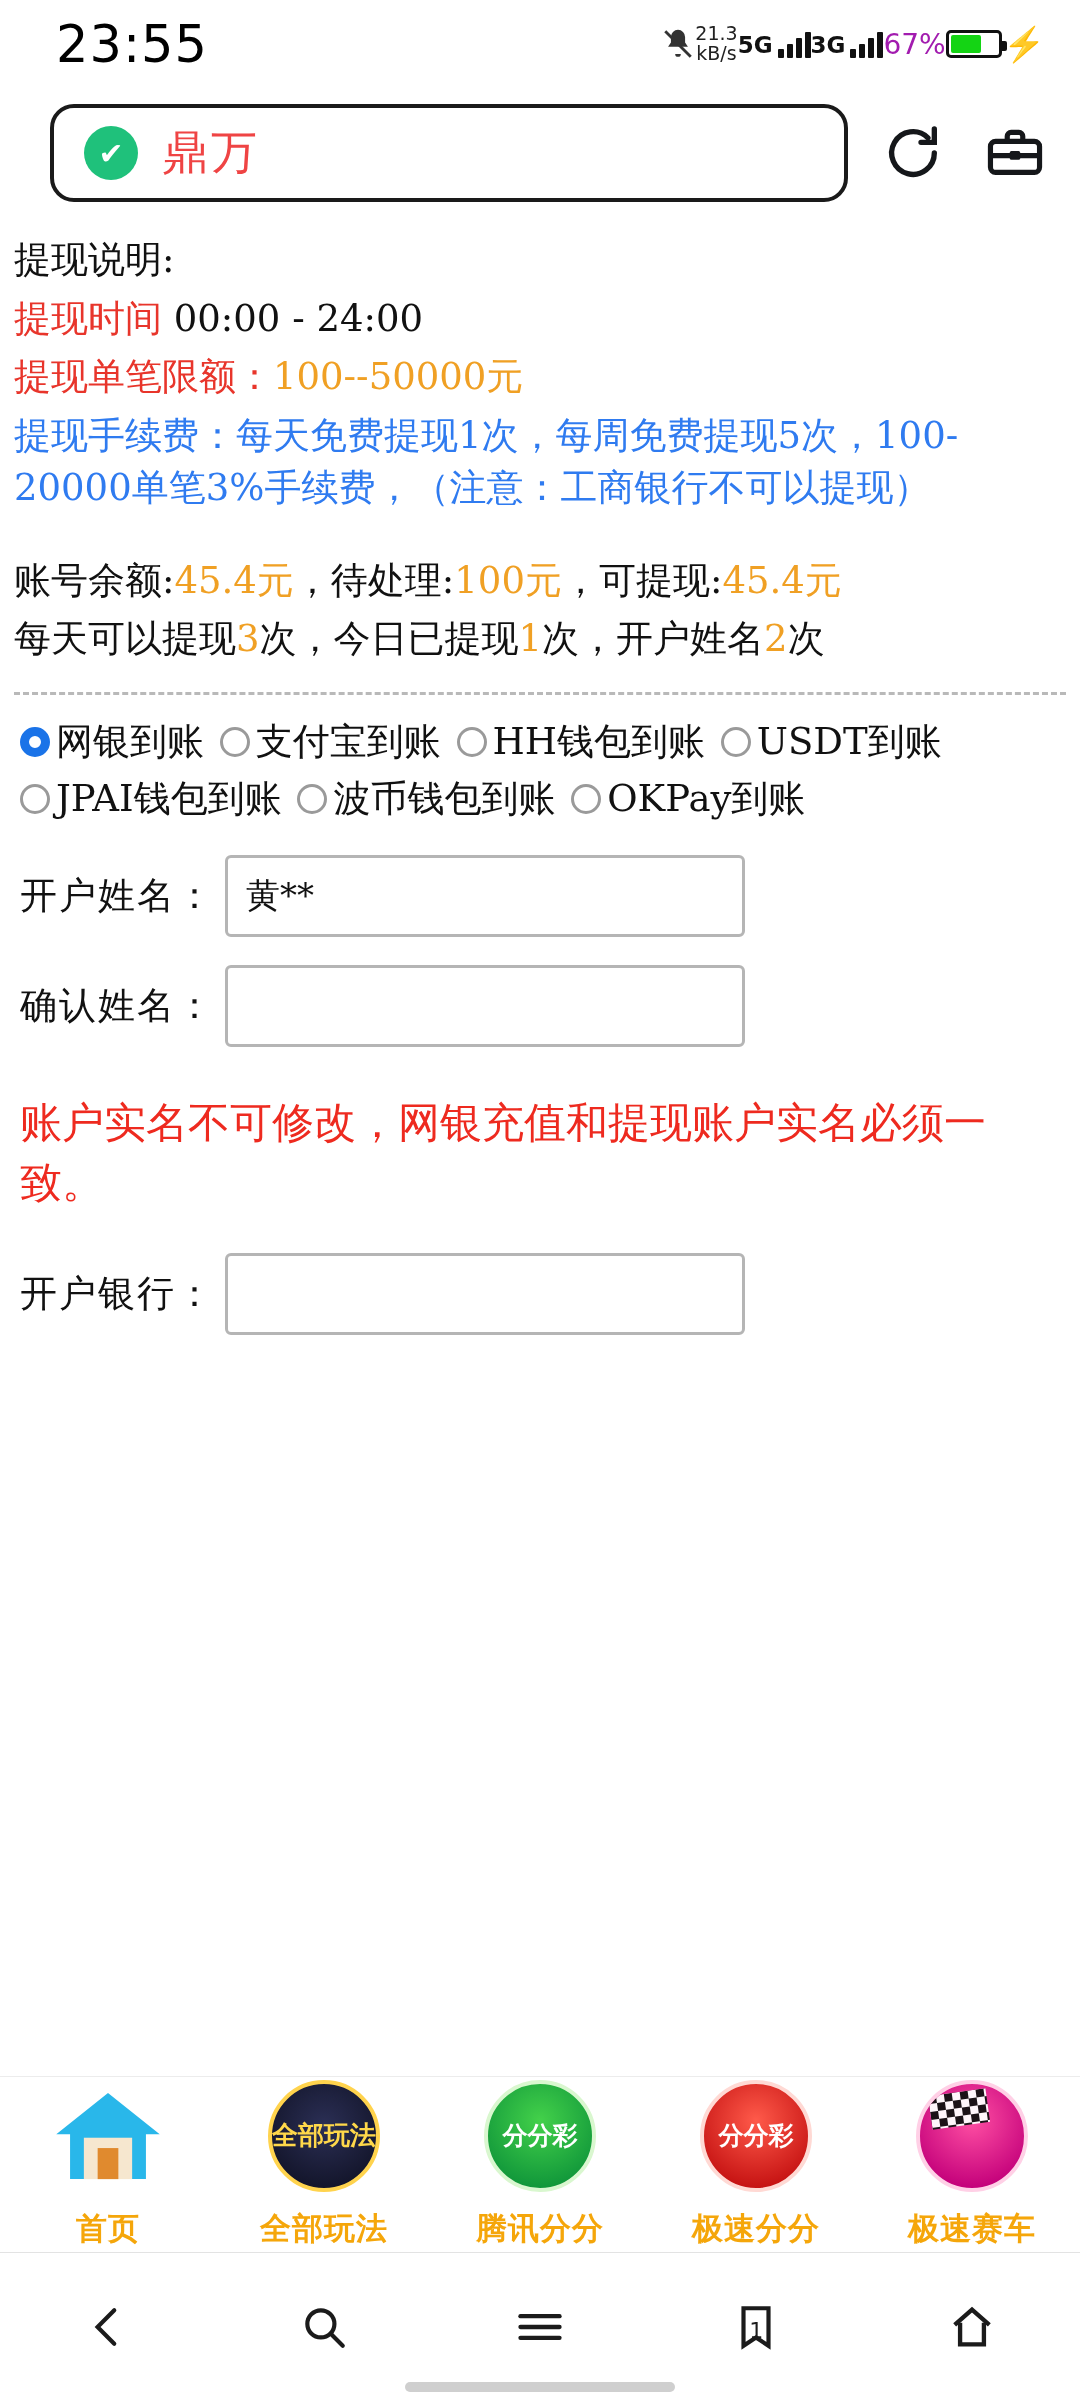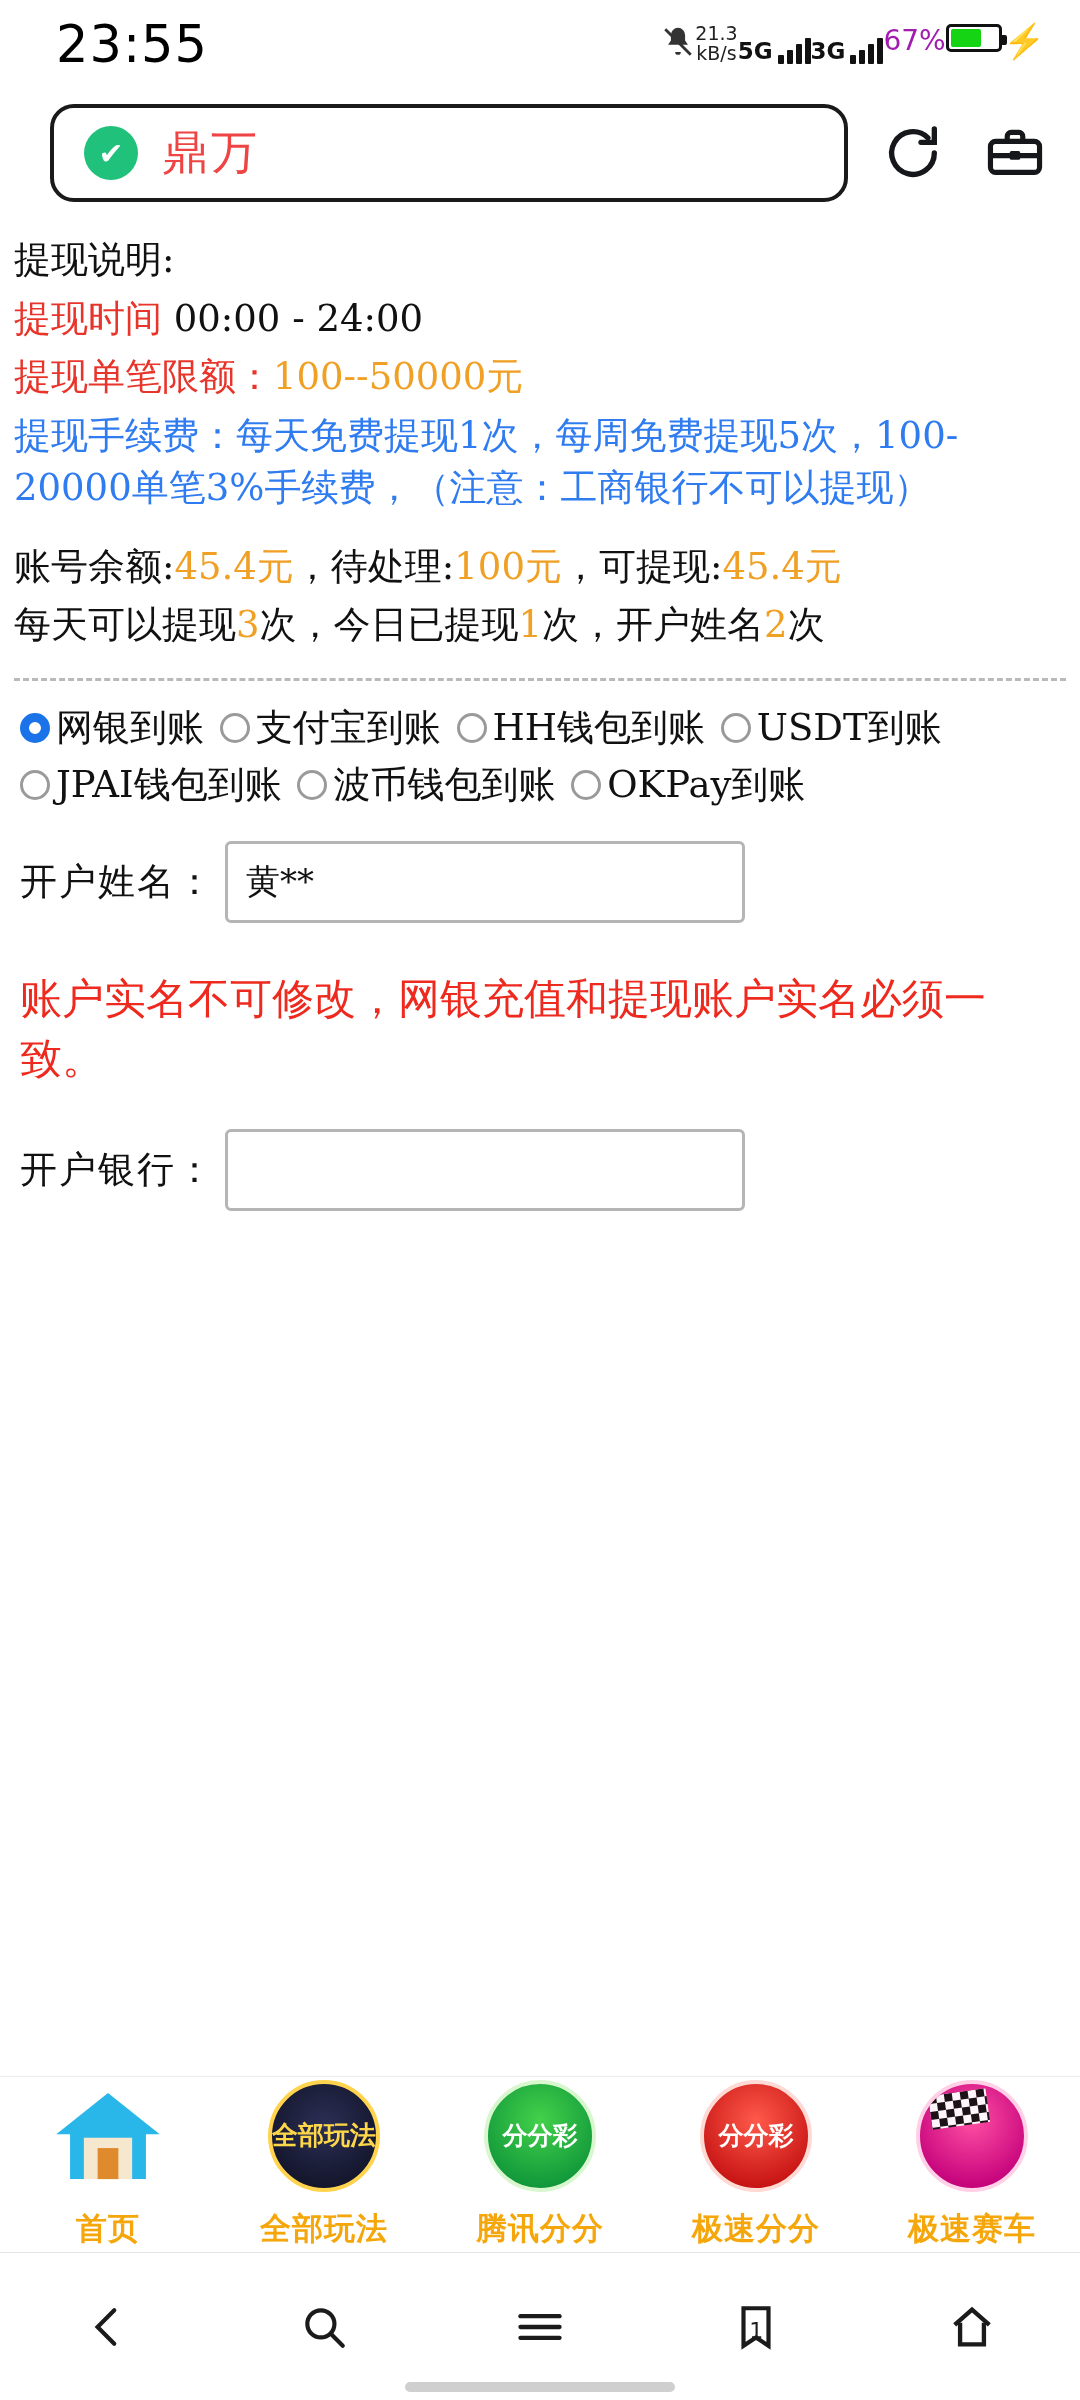--- a/index.html
+++ b/index.html
@@ -22,20 +22,21 @@
     padding: 0 34px 0 56px;
   }
   .status-clock {
     font-size: 51px;
     color: #000000;
     letter-spacing: 1px;
     font-family: "DejaVu Sans", sans-serif;
   }
   .status-right {
     display: flex;
+    align-items: center;
     gap: 0;
   }
   .bell-off {
     position: relative;
     width: 34px; height: 36px;
     display: inline-block;
   }
   .bell-off svg { display:block; }
   .net-speed {
     font-size: 19px;
@@ -300,21 +301,21 @@
   <div class="blk">
     <p>提现说明:</p>
     <p>
       <span class="red">提现时间</span>
       <span>00:00 - 24:00</span>
     </p>
     <p>
       <span class="red">提现单笔限额：</span><span class="org">100--50000元</span>
     </p>
     <p class="blue">提现手续费：每天免费提现1次，每周免费提现5次，100-20000单笔3%手续费，（注意：工商银行不可以提现）</p>
-    <p style="margin-top:26px">
+    <p style="margin-top:40px">
       <span>账号余额:</span><span class="org">45.4元</span><span>，待处理:</span><span class="org">100元</span><span>，可提现:</span><span class="org">45.4元</span>
     </p>
     <p>
       <span>每天可以提现</span><span class="org">3</span><span>次，今日已提现</span><span class="org">1</span><span>次，开户姓名</span><span class="org">2</span><span>次</span>
     </p>
   </div>
 
   <hr class="sep">
 
   <div class="radios">
@@ -325,20 +326,24 @@
     <span class="radio-item"><span class="rd"></span><span>JPAI钱包到账</span></span>
     <span class="radio-item"><span class="rd"></span><span>波币钱包到账</span></span>
     <span class="radio-item"><span class="rd"></span><span>OKPay到账</span></span>
   </div>
 
   <div class="frow">
     <span class="flabel">开户姓名：</span>
     <input class="finput" value="黄**" style="">
   </div>
 
+  <div class="frow">
+    <span class="flabel">确认姓名：</span>
+    <input class="finput" value="" style="">
+  </div>
 
   <div class="warn">账户实名不可修改，网银充值和提现账户实名必须一致。</div>
 
   <div class="frow" style="margin-top:40px">
     <span class="flabel">开户银行：</span>
     <input class="finput" value="" style="">
   </div>
 </div>
 
 <div class="gamenav">

